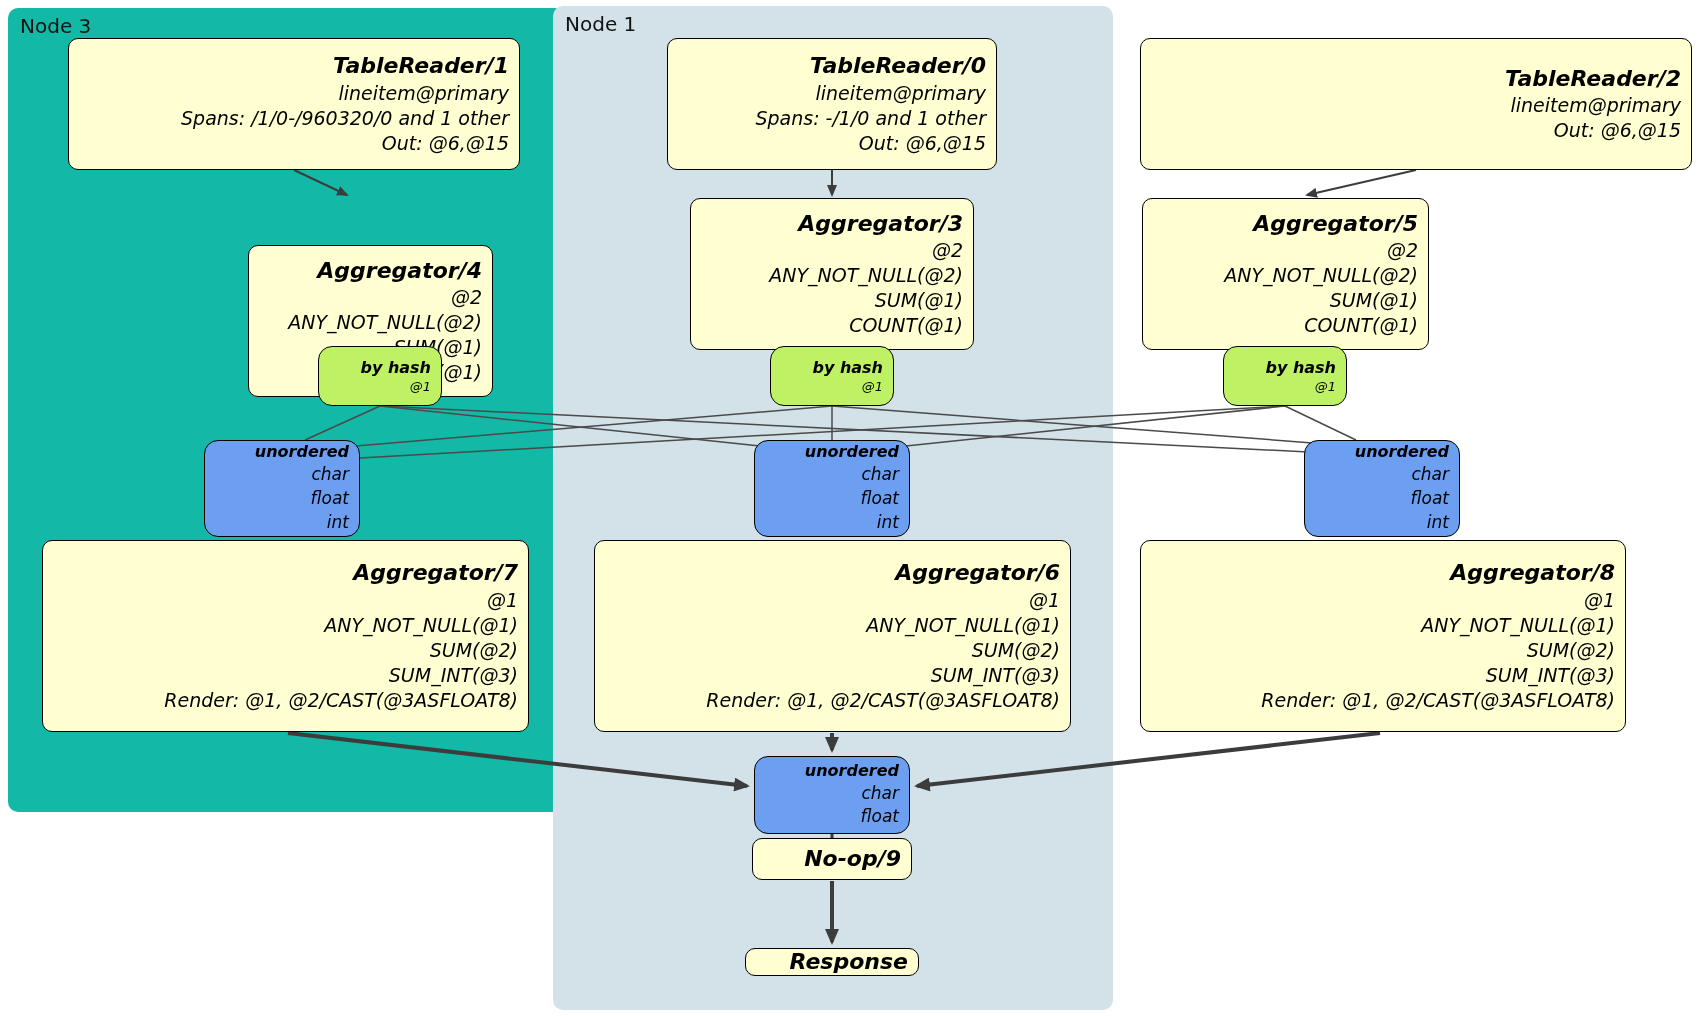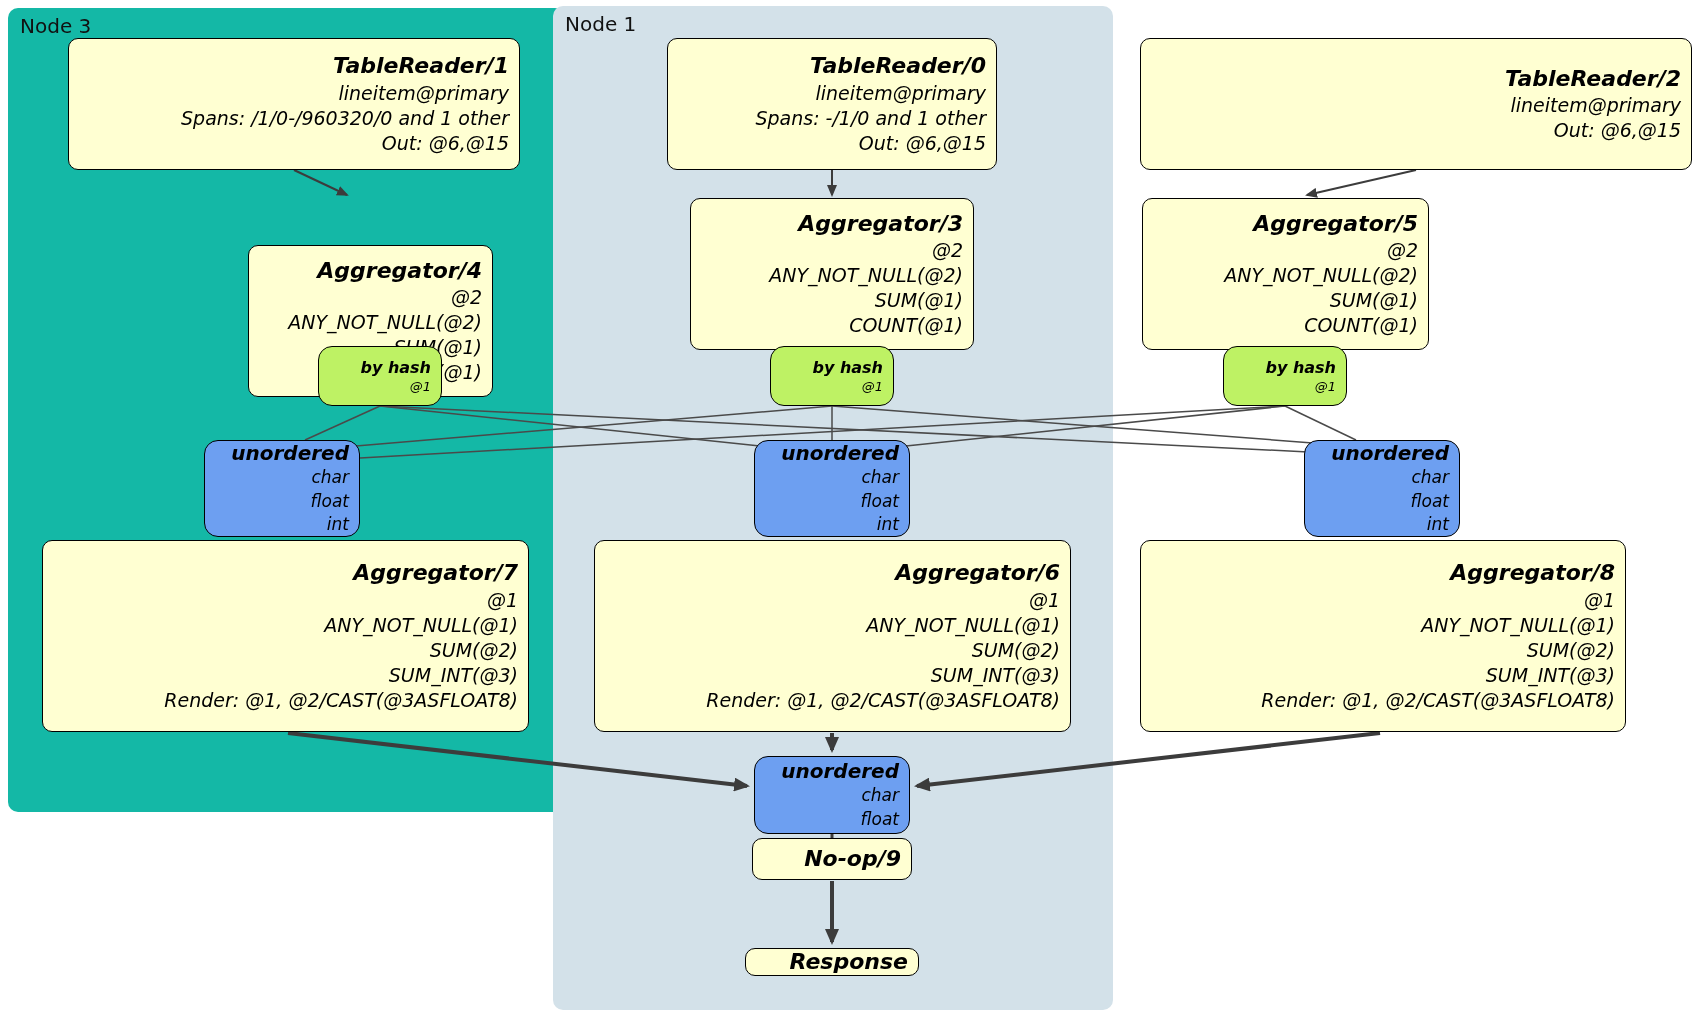--- a/index.html
+++ b/index.html
@@ -18,21 +18,21 @@
          justify-content:center; text-align:center; background:#ffffd2; border:1.5px solid #000;
          border-radius:10px; padding:4px 10px;font-style:italic; }
   .box .title { font-weight:bold; font-size:22px; line-height:1.3; }
   .box .line  { font-size:19px; line-height:1.32; white-space:nowrap; }
 
   .router { background:#bef264; border-radius:14px; }
   .router .title { font-size:16px; }
   .router .sub { font-size:13px; line-height:1.2; }
 
   .sync { background:#6d9ff1; border-radius:14px; }
-  .sync .title { font-size:20px; }
+  .sync .title { font-size:16px; }
   .sync .line { font-size:17px; line-height:1.4; }
 
   
   #tr1 { left:68px;   top:38px; width:452px; height:132px; }
   #tr0 { left:667px;  top:38px; width:330px; height:132px; }
   #tr2 { left:1140px; top:38px; width:552px; height:132px; }
 
   
   #agg4 { left:248px;  top:198px; width:245px; height:152px;margin-top:47px; }
   #agg3 { left:690px;  top:198px; width:284px; height:152px; }

